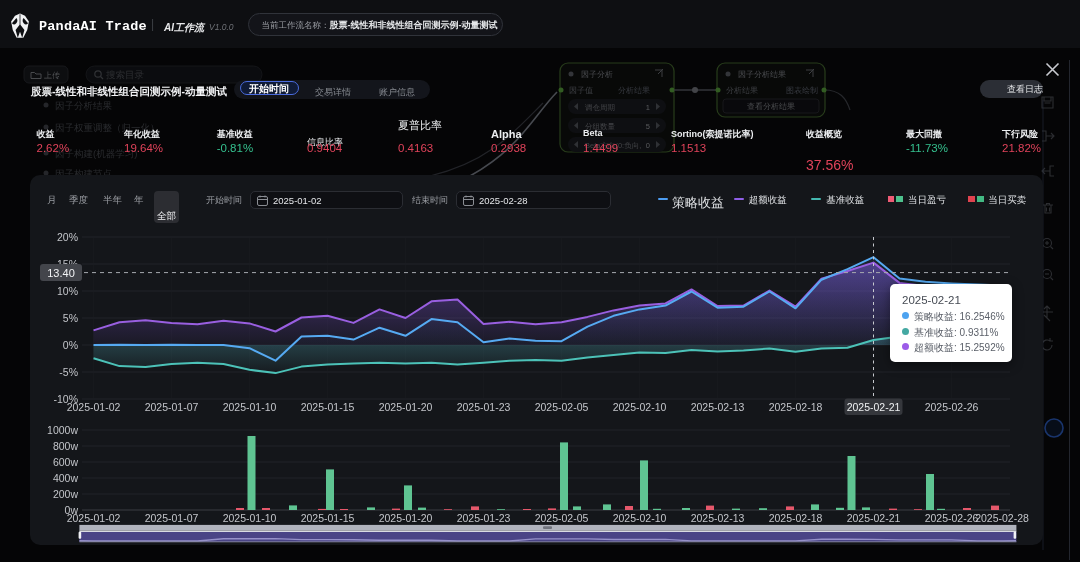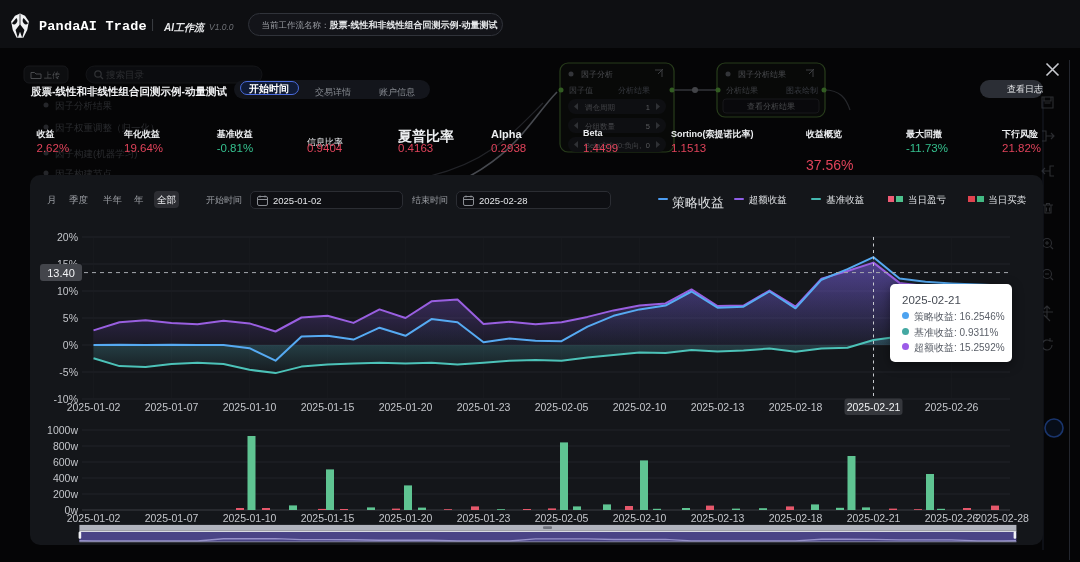--- a/index.html
+++ b/index.html
@@ -249,40 +249,40 @@
     </svg>
 
 <div style="position:absolute;left:36.5px;top:128px;font-size:9px;font-weight:bold;color:#eceef0;white-space:nowrap">收益</div>
     <div style="position:absolute;left:36.5px;top:141.5px;font-size:11.5px;color:#e0435a;white-space:nowrap">2.62%</div>
     <div style="position:absolute;left:124px;top:128px;font-size:9px;font-weight:bold;color:#eceef0;white-space:nowrap">年化收益</div>
     <div style="position:absolute;left:124px;top:141.5px;font-size:11.5px;color:#e0435a;white-space:nowrap">19.64%</div>
     <div style="position:absolute;left:216.7px;top:128px;font-size:9px;font-weight:bold;color:#eceef0;white-space:nowrap">基准收益</div>
     <div style="position:absolute;left:216.7px;top:141.5px;font-size:11.5px;color:#35c08e;white-space:nowrap">-0.81%</div>
     <div style="position:absolute;left:307px;top:136px;font-size:9px;font-weight:normal;color:#eceef0;white-space:nowrap">信息比率</div>
     <div style="position:absolute;left:307px;top:141.5px;font-size:11.5px;color:#e0435a;white-space:nowrap">0.9404</div>
-    <div style="position:absolute;left:398px;top:128px;font-size:14px;font-weight:bold;color:#eceef0;white-space:nowrap">夏普比率</div>
+    <div style="position:absolute;left:398px;top:118px;font-size:11px;font-weight:normal;color:#eceef0;white-space:nowrap">夏普比率</div>
     <div style="position:absolute;left:398px;top:141.5px;font-size:11.5px;color:#e0435a;white-space:nowrap">0.4163</div>
     <div style="position:absolute;left:491px;top:128px;font-size:11px;font-weight:bold;color:#eceef0;white-space:nowrap">Alpha</div>
     <div style="position:absolute;left:491px;top:141.5px;font-size:11.5px;color:#e0435a;white-space:nowrap">0.2938</div>
     <div style="position:absolute;left:583px;top:128px;font-size:9px;font-weight:bold;color:#eceef0;white-space:nowrap">Beta</div>
     <div style="position:absolute;left:583px;top:141.5px;font-size:11.5px;color:#e0435a;white-space:nowrap">1.4499</div>
     <div style="position:absolute;left:671px;top:128px;font-size:9px;font-weight:bold;color:#eceef0;white-space:nowrap">Sortino(索提诺比率)</div>
     <div style="position:absolute;left:671px;top:141.5px;font-size:11.5px;color:#e0435a;white-space:nowrap">1.1513</div>
     <div style="position:absolute;left:806px;top:128px;font-size:9px;font-weight:bold;color:#eceef0;white-space:nowrap">收益概览</div>
     <div style="position:absolute;left:806px;top:157px;font-size:14px;color:#e0435a;white-space:nowrap">37.56%</div>
     <div style="position:absolute;left:906px;top:128px;font-size:9px;font-weight:bold;color:#eceef0;white-space:nowrap">最大回撤</div>
     <div style="position:absolute;left:906px;top:141.5px;font-size:11.5px;color:#35c08e;white-space:nowrap">-11.73%</div>
     <div style="position:absolute;left:1002px;top:128px;font-size:9px;font-weight:bold;color:#eceef0;white-space:nowrap">下行风险</div>
     <div style="position:absolute;left:1002px;top:141.5px;font-size:11.5px;color:#e0435a;white-space:nowrap">21.82%</div>
 
 <div class="abs" style="left:47px;top:194px;font-size:9.5px;color:#9a9da3">月</div>
 <div class="abs" style="left:69px;top:194px;font-size:9.5px;color:#9a9da3">季度</div>
 <div class="abs" style="left:103px;top:194px;font-size:9.5px;color:#9a9da3">半年</div>
 <div class="abs" style="left:134px;top:194px;font-size:9.5px;color:#9a9da3">年</div>
-<div class="abs" style="left:154px;top:191px;width:25px;height:17px;background:#2c2d32;border-radius:4px;text-align:center;line-height:17px;font-size:9.5px;color:#f2f3f5;padding:0 3px;white-space:nowrap">全部</div>
+<div class="abs" style="left:154px;top:191px;width:25px;height:17px;background:#2c2d32;border-radius:4px;text-align:center;line-height:17px;font-size:9.5px;color:#f2f3f5;padding:16px 3px;white-space:nowrap">全部</div>
 <div class="abs" style="left:206px;top:194px;font-size:9px;color:#9a9da3">开始时间</div>
 <div class="abs" style="left:250px;top:191px;width:153px;height:17.5px;background:#0e0f13;border:1px solid #2b2d33;border-radius:5px">
   <svg class="abs" style="left:6px;top:3px" width="11" height="11">
         <rect x="0.5" y="1.5" width="10" height="9" rx="1.5" fill="none" stroke="#8a8d93"></rect>
         <line x1="0.5" y1="4.5" x2="10.5" y2="4.5" stroke="#8a8d93"></line>
         <line x1="3" y1="0.5" x2="3" y2="2.5" stroke="#8a8d93"></line>
         <line x1="8" y1="0.5" x2="8" y2="2.5" stroke="#8a8d93"></line>
       </svg>
   <span class="abs" style="left:22px;top:3px;font-size:9.5px;color:#e4e6e9">2025-01-02</span>
 </div>

